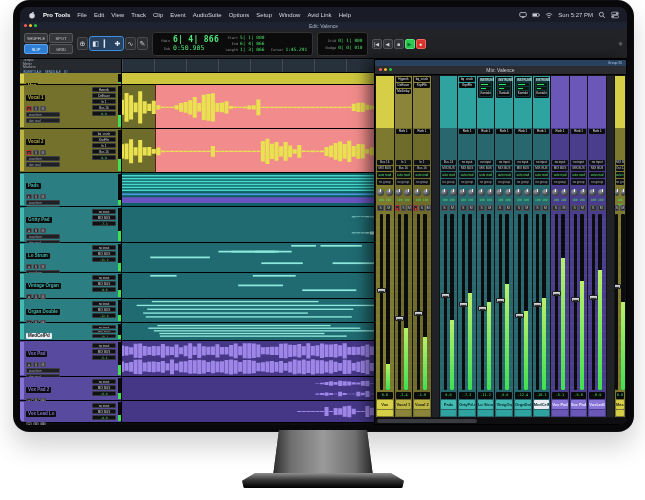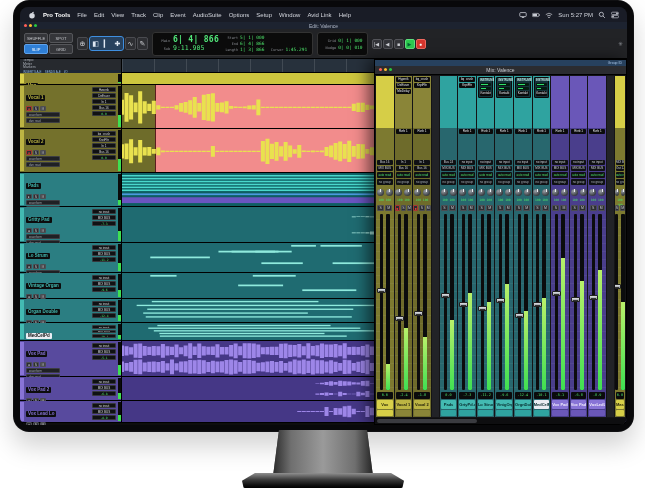--- a/index.html
+++ b/index.html
@@ -240,21 +240,21 @@
               <span class="tool-btn">✎</span>
             </div>
             <div class="counter">
               <div class="cnt-main">
                 <div class="cnt-row">
                     <span class="cnt-lab">Main</span>
                     <span class="cnt-big">6|  4| 866</span>
                   </div>
                 <div class="cnt-row">
                     <span class="cnt-lab">Sub</span>
-                    <span class="cnt-mid">9:11.905</span>
+                    <span class="cnt-mid">0:50.905</span>
                   </div>
               </div>
               <div class="cnt-sel">
                 <div class="sel-row">
                     <span class="sel-lab">Start</span>
                     <span class="sel-val">5| 1| 000</span>
                   </div>
                 <div class="sel-row">
                     <span class="sel-lab">End</span>
                     <span class="sel-val">6| 4| 866</span>

